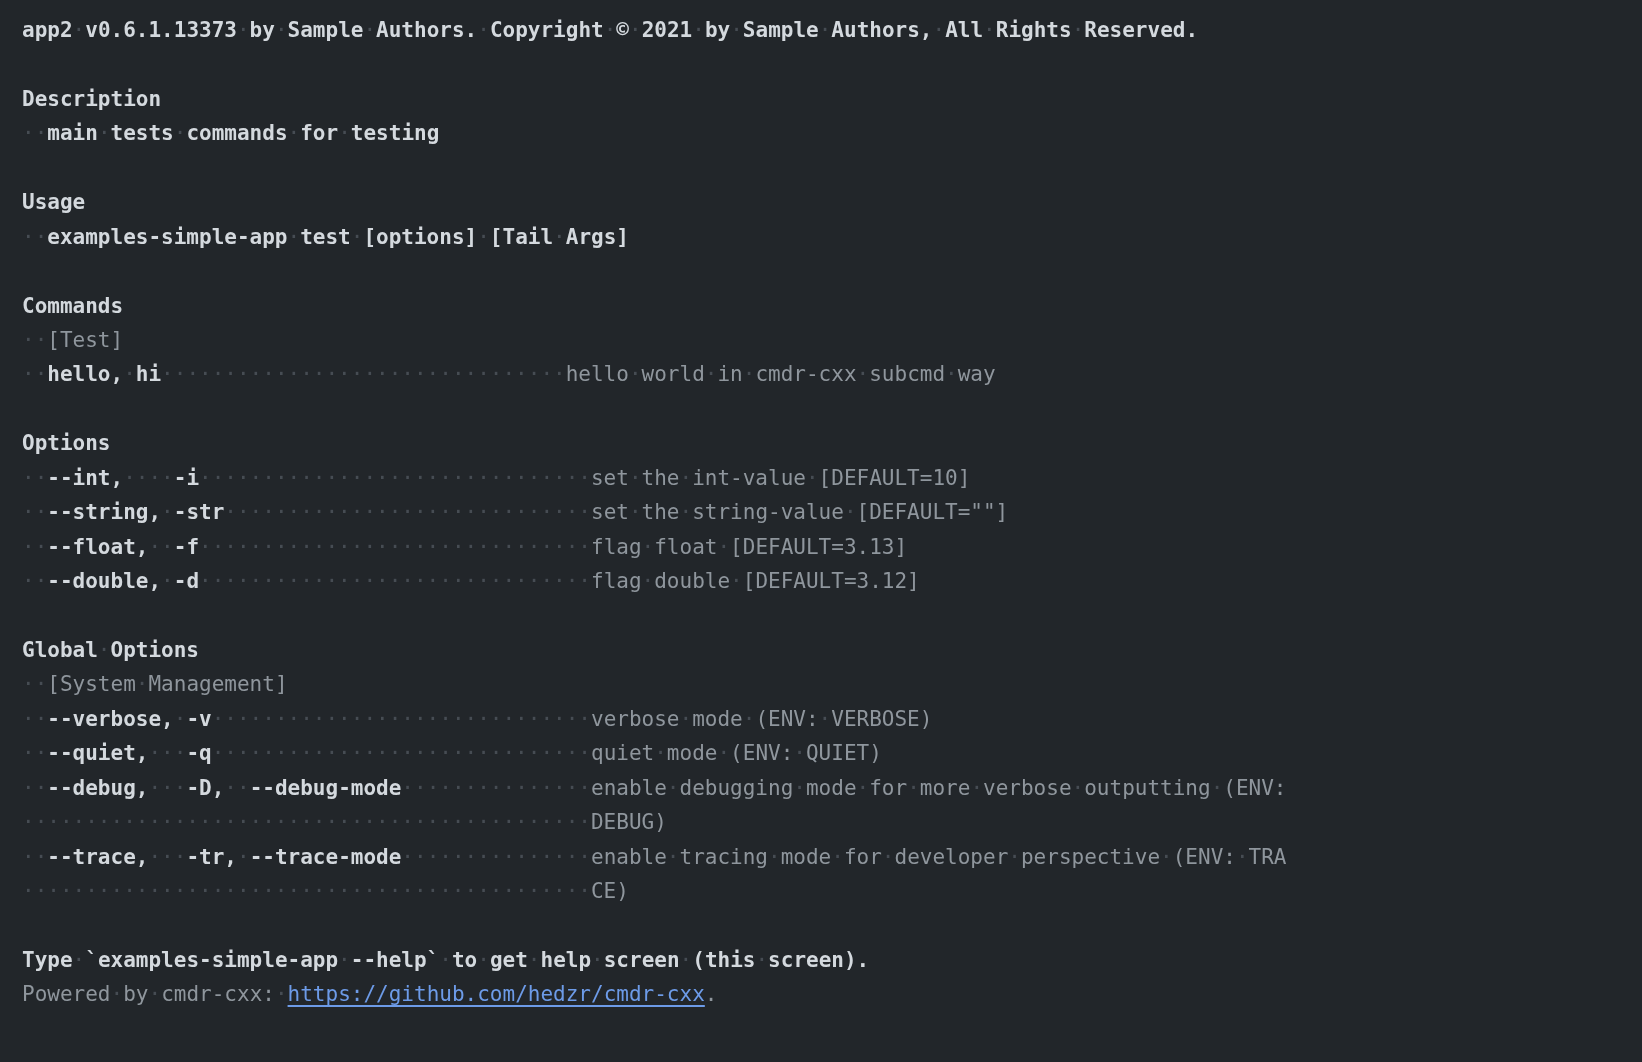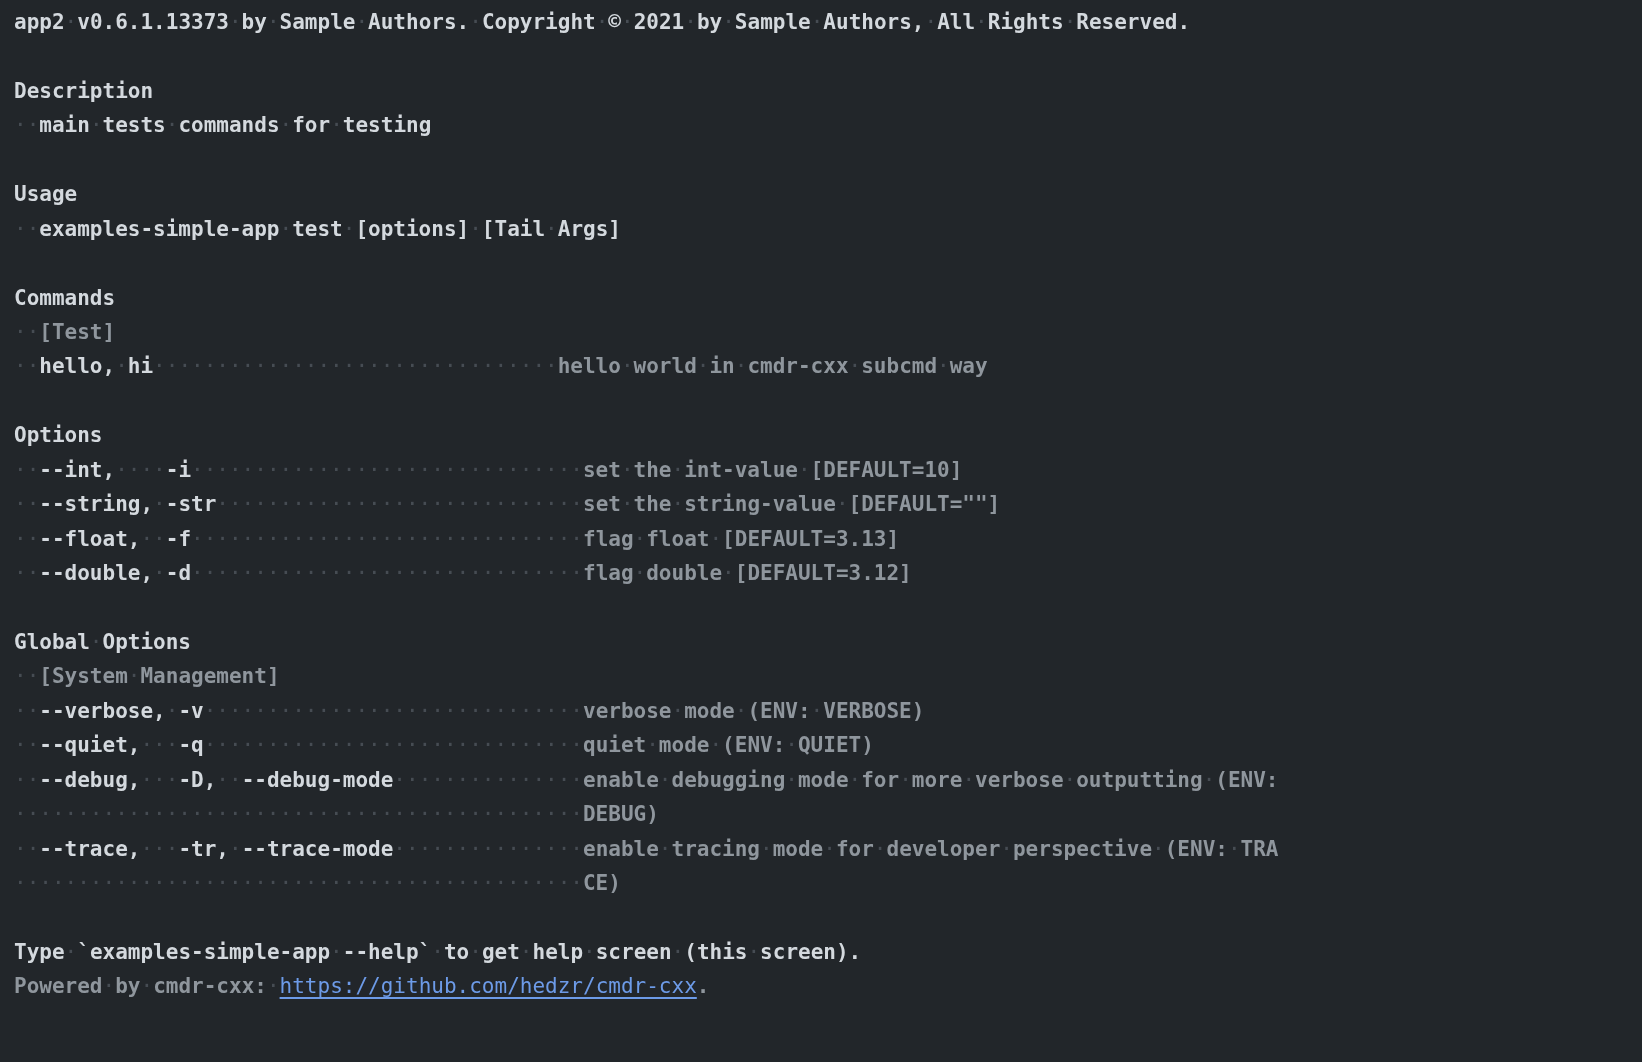--- a/index.html
+++ b/index.html
@@ -13,30 +13,30 @@
   html, body {
     margin: 0; padding: 0;
     width: 1642px; height: 1062px;
     background: var(--background);
     overflow: hidden;
   }
   .terminal {
     width: 1642px; height: 1062px;
   }
   .screen {
-    margin: 0;
+    margin: 8px;
     padding: 5px 4px 0 14px;
     font-family: "DejaVu Sans Mono", "Liberation Mono", monospace;
     font-size: 21px;
     line-height: 34.45px;
     white-space: pre;
   }
   .line { height: 34.45px; }
   .seg.bright { color: var(--bright); font-weight: 700; }
-  .seg.dim { color: var(--dim); font-weight: 700; }
+  .seg.dim { color: var(--dim); font-weight: 400; }
   .ws { color: var(--dot); font-weight: 400; }
   a.seg.link {
     color: var(--link);
     font-weight: 400;
     text-underline-offset: 4px;
     cursor: pointer;
   }
 </style>
 </head>
 <body>

